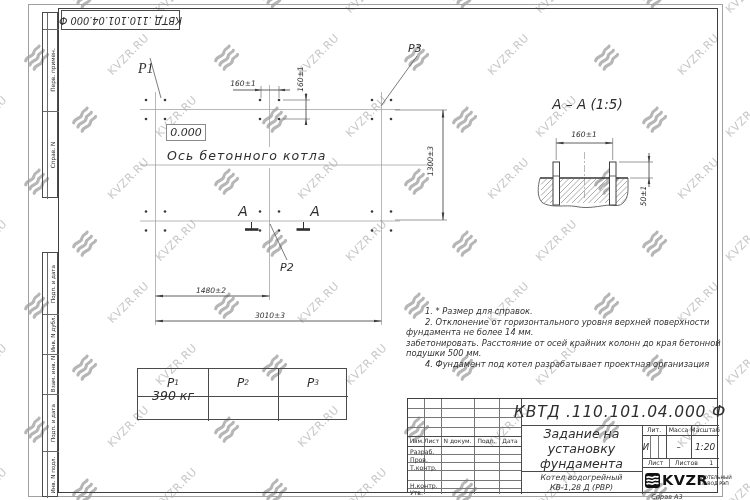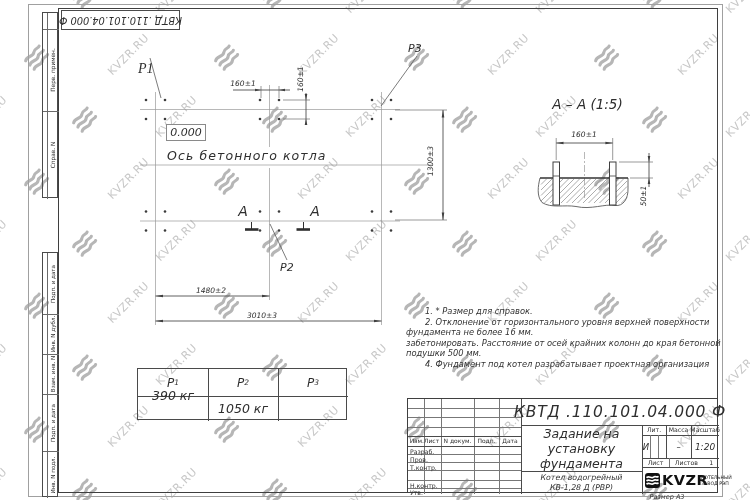--- a/index.html
+++ b/index.html
@@ -571,21 +571,21 @@
   </div>
   <div class="abs it" style="left:167px;top:148px;font-size:12.5px;letter-spacing:1.1px;white-space:nowrap;">Ось бетонного котла</div>
 
   <div class="abs it ctr" style="left:235px;top:203px;width:16px;font-size:14px;">А</div>
   <div class="abs it ctr" style="left:307px;top:203px;width:16px;font-size:14px;">А</div>
 
   <div class="dim" style="left:226px;top:79px;width:34px;">160±1</div>
   <div class="dim rot" style="left:281px;top:74px;width:40px;">160±1</div>
   <div class="dim rot" style="left:406px;top:156px;width:50px;">1300±3</div>
   <div class="dim" style="left:181px;top:286px;width:60px;">1480±2</div>
-  <div class="dim" style="left:232px;top:311px;width:60px;">3010±3</div>
+  <div class="dim" style="left:240px;top:311px;width:60px;">3010±3</div>
 
   <div class="abs it ctr" style="left:540px;top:96px;width:95px;font-size:13.5px;white-space:nowrap;">А  –  А (1:5)</div>
   <div class="dim" style="left:554px;top:130px;width:60px;">160±1</div>
   <div class="dim rot" style="left:626px;top:191px;width:36px;">50±1</div>
 
   <div class="abs" style="left:137px;top:368px;width:210px;height:52px;border:1px solid #4a4a4a;">
     <div class="vline" style="left:70px;top:0;height:52px;"></div>
     <div class="vline" style="left:140px;top:0;height:52px;"></div>
     <div class="hline" style="left:0;top:27px;width:210px;"></div>
     <div class="abs ctr it" style="left:0;top:0;width:70px;height:27px;font-size:12px;">
@@ -594,27 +594,26 @@
     </div>
     <div class="abs ctr it" style="left:70px;top:0;width:70px;height:27px;font-size:12px;">
       <span>P</span>
         <sub style="font-size:7.5px;">2</sub>
     </div>
     <div class="abs ctr it" style="left:140px;top:0;width:70px;height:27px;font-size:12px;">
       <span>P</span>
         <sub style="font-size:7.5px;">3</sub>
     </div>
     <div class="abs ctr it" style="left:0;top:14px;width:70px;height:25px;font-size:12.5px;">390  кг</div>
-    <div class="abs ctr it" style="left:70px;top:27px;width:70px;height:25px;font-size:12.5px;">1050  кг</div>
   </div>
 
   <div class="abs it" style="left:406px;top:306px;width:318px;font-size:8.3px;line-height:10.6px;color:#333;">
     <div class="note-line note-ind">1.  * Размер для справок.</div>
     <div class="note-line note-ind">2.  Отклонение от горизонтального уровня верхней поверхности</div>
-    <div class="note-line">фундамента не более  16  мм.</div>
+    <div class="note-line">фундамента не более  14  мм.</div>
     <div class="note-line">забетонировать.  Расстояние от осей крайних колонн до края бетонной</div>
     <div class="note-line">подушки  500  мм.</div>
     <div class="note-line note-ind">4.  Фундамент под котел разрабатывает проектная организация</div>
   </div>
 
   <div class="abs" style="left:407px;top:398px;width:311px;height:95px;border:1.3px solid #3f3f3f;background:transparent;">
 
     <div>
       <div class="vline" style="left:113px;top:0;height:95px;"></div>
       <div class="vline" style="left:234px;top:26px;height:69px;"></div>
@@ -694,14 +693,14 @@
         </svg>
       </div>
       <div class="abs" style="left:20px;top:5px;font-size:14.5px;font-weight:bold;letter-spacing:.5px;color:#111;">KVZR</div>
       <div class="abs" style="left:59px;top:8px;font-size:4.7px;line-height:5.6px;color:#222;">
         <div>КОТЕЛЬНЫЙ</div>
         <div>ЗАВОД РЭП</div>
       </div>
     </div>
   </div>
 
-  <div class="abs ctr it" style="left:592px;top:493px;width:150px;font-size:6.5px;color:#333;">Размер А3</div>
+  <div class="abs ctr it" style="left:592px;top:493px;width:150px;font-size:6.5px;color:#333;">Справ А3</div>
 </div>
 
 </body></html>

